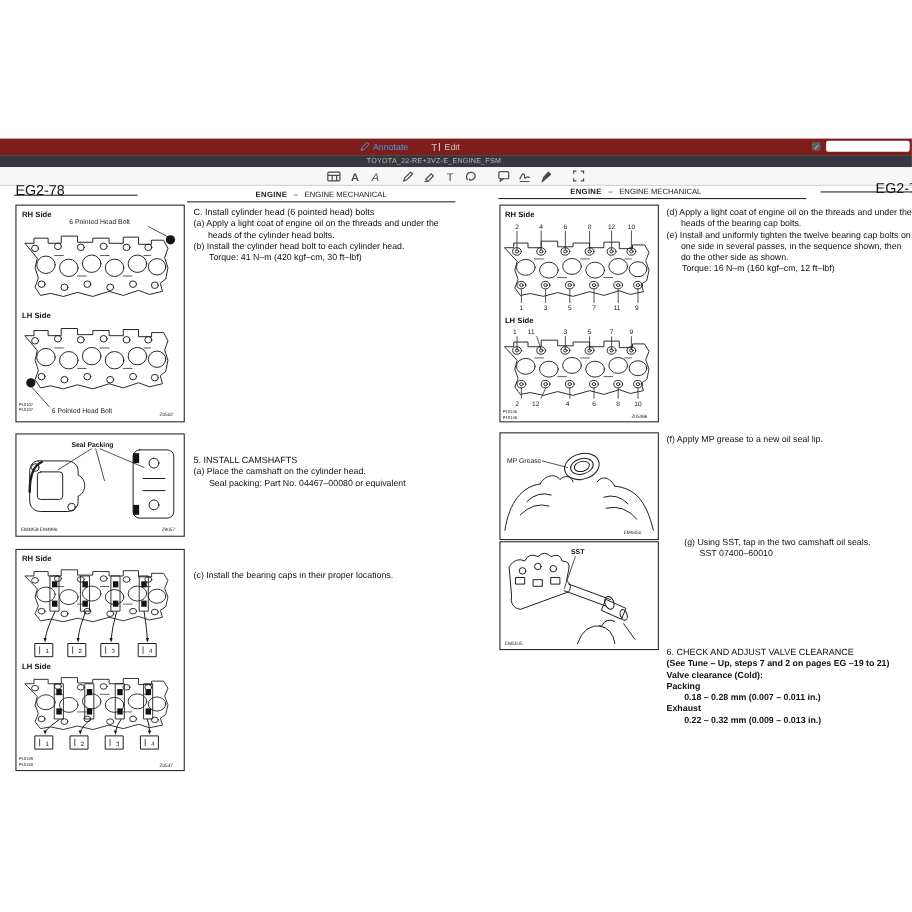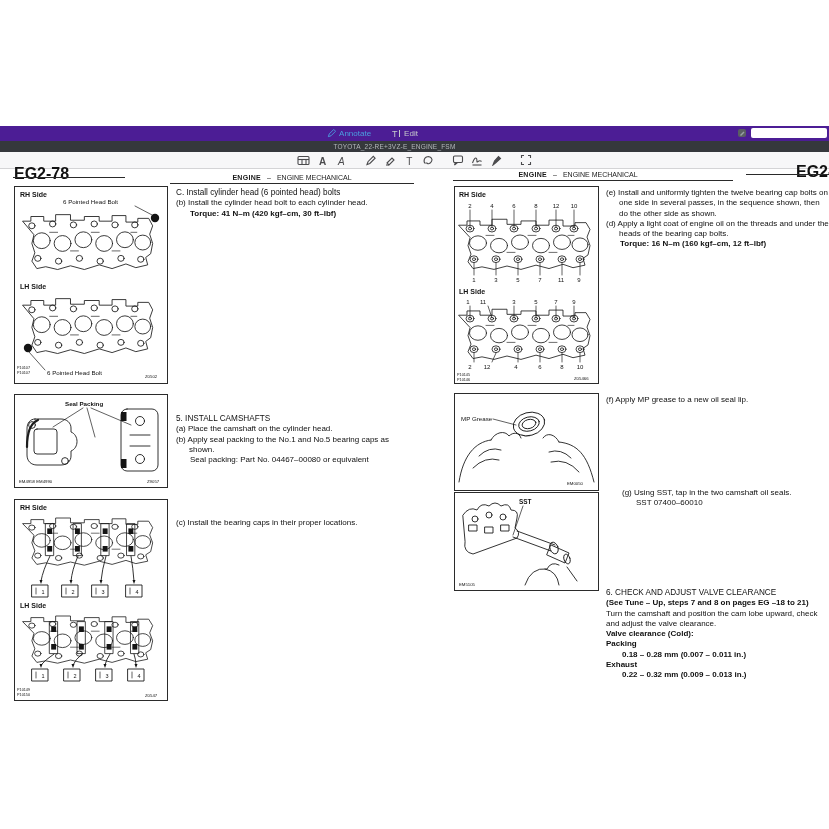--- a/index.html
+++ b/index.html
@@ -1,46 +1,46 @@
 <!DOCTYPE html>
 <html><head>
 <meta charset="utf-8">
 <style>
   html,body{margin:0;padding:0}
   body{width:829px;height:829px;overflow:hidden;background:#fff;font-family:"Liberation Sans",sans-serif;position:relative}
 
   
-  #mode-bar{position:absolute;left:0;top:126px;width:829px;height:15px;background:#4c1d95}
+  #mode-bar{position:absolute;left:0;top:126px;width:829px;height:15px;background:#7f1d1d}
   .modes{position:absolute;left:0;top:0;width:100%;height:15px;display:flex;align-items:center;justify-content:center;gap:20px;transform:translateX(-42px)}
   .mode{font-size:8px;color:#c6c9cc;display:flex;align-items:center;gap:3px}
   .mode.active{color:#4b9fe0}
   .mode svg{display:block}
   #search-wrap{position:absolute;right:2px;top:2px;display:flex;align-items:center;gap:4px}
   #search-input{width:70px;height:10px;border:none;border-radius:2px;background:#fff;font-size:7px;padding:0 3px;outline:none}
   #file-bar{position:absolute;left:0;top:141px;width:829px;height:11px;background:#35383c;display:flex;align-items:center;justify-content:center}
   #file-bar span{font-size:6.5px;color:#b3b7ba;letter-spacing:.2px;transform:translateX(-20px)}
   #markup-toolbar{position:absolute;left:0;top:152px;width:829px;height:16px;background:#f7f7f8;border-bottom:1px solid #d4d4d6;display:flex;align-items:center;justify-content:center}
   #markup-toolbar .grp{display:flex;align-items:center;gap:5px;margin-right:16px}
   #markup-toolbar .grp:last-child{margin-right:0}
   #markup-toolbar{transform:none}
   .ticon{width:14px;height:12px;display:flex;align-items:center;justify-content:center}
   .ticon svg{stroke:#4b4b4d;fill:none;stroke-width:1.1;display:block}
   .ticon svg text{stroke:none;fill:#4b4b4d;font-family:"Liberation Sans",sans-serif}
 
   
-  .pno{position:absolute;font-size:16px;font-weight:bold;color:#111;white-space:nowrap}
+  .pno{position:absolute;font-size:13px;font-weight:normal;color:#111;white-space:nowrap}
   .rule{position:absolute;height:1px;background:#2a2a2a}
   .hdr{position:absolute;font-size:7px;color:#1a1a1a;text-align:center;white-space:nowrap}
   .hdr .b{font-weight:bold;letter-spacing:.3px}
   .hdr .sep{margin:0 6px}
   .txt{position:absolute;font-size:8px;line-height:10.3px;color:#101010}
   .txt .h{font-weight:normal;font-size:8.2px}
   .it{padding-left:13px;text-indent:-13px}
   .sub{padding-left:14px}
-  .tq{font-weight:bold;padding-left:14px}
+  .tq{font-weight:normal;padding-left:14px}
   .b{font-weight:bold}
   .fig{position:absolute;border:1.4px solid #2b2b2b;background:#fff}
   .fig svg{position:absolute;left:0;top:0}
   .draw{stroke:#1c1c1c;fill:none;stroke-width:.9;stroke-linejoin:round;stroke-linecap:round}
   .thin{stroke-width:.7}
   .thick{stroke-width:2.2}
   .fig text{stroke:none;fill:#131313;font-family:"Liberation Sans",sans-serif}
   .flab{font-weight:bold;font-size:7px}
   .fsm{font-size:6.2px}
   .fnum{font-size:6px;text-anchor:middle}
@@ -357,27 +357,27 @@
       <text x="92" y="178" class="fmark">3</text>
       <text x="124" y="178" class="fmark">4</text>
       <text x="2" y="191" class="fcode">P10149</text>
       <text x="2" y="196" class="fcode">P10150</text>
       <text x="130" y="197" class="fcode2">Z0547</text>
     </svg>
   </div>
 
   <div class="txt" style="left:176px;top:188px;width:240px">
     <div class="h">C. Install cylinder head (6 pointed head) bolts</div>
+    <div class="it">(a) Apply a light coat of engine oil on the threads and under the heads of the cylinder head bolts.</div>
     <div class="it">(b) Install the cylinder head bolt to each cylinder head.</div>
     <div class="tq">Torque: 41 N–m (420 kgf–cm, 30 ft–lbf)</div>
   </div>
   <div class="txt" style="left:176px;top:414px;width:240px">
     <div class="h">5. INSTALL CAMSHAFTS</div>
     <div class="it">(a) Place the camshaft on the cylinder head.</div>
-    <div class="it">(b) Apply seal packing to the No.1 and No.5 bearing caps as shown.</div>
     <div class="sub">Seal packing: Part No. 04467–00080 or equivalent</div>
   </div>
   <div class="txt" style="left:176px;top:518px;width:240px">
     <div class="it">(c) Install the bearing caps in their proper locations.</div>
   </div>
 </div>
 
 <div>
   <div class="pno" style="left:796px;top:163px;width:33px;overflow:hidden">EG2-79</div>
   <div class="rule" style="left:746px;top:174px;width:83px"></div>
@@ -500,34 +500,33 @@
         <ellipse cx="99" cy="55" rx="4" ry="6" transform="rotate(-20 99 55)"></ellipse>
         <path d="M96,52 l18,8 -4,10 -18,-8 z"></path>
         <ellipse cx="112" cy="66" rx="3" ry="5" transform="rotate(-20 112 66)"></ellipse>
         <path d="M70,92 q6,-18 22,-16 q4,-8 12,-4 M104,92 q-2,-14 -14,-16 M112,74 l10,14"></path>
       </g>
       <text x="4" y="93" class="fcode2">EM5105</text>
     </svg>
   </div>
 
   <div class="txt" style="left:606px;top:188px;width:223px">
+    <div class="it">(d) Apply a light coat of engine oil on the threads and under the heads of the bearing cap bolts.</div>
     <div class="it">(e) Install and uniformly tighten the twelve bearing cap bolts on one side in several passes, in the sequence shown, then do the other side as shown.</div>
-    <div class="it">(d) Apply a light coat of engine oil on the threads and under the heads of the bearing cap bolts.</div>
     <div class="tq">Torque: 16 N–m (160 kgf–cm, 12 ft–lbf)</div>
   </div>
   <div class="txt" style="left:606px;top:395px;width:180px">
     <div class="it">(f) Apply MP grease to a new oil seal lip.</div>
   </div>
   <div class="txt" style="left:622px;top:488px;width:223px">
     <div class="it">(g) Using SST, tap in the two camshaft oil seals.</div>
     <div class="sub">SST 07400–60010</div>
   </div>
   <div class="txt" style="left:606px;top:588px;width:223px">
     <div class="h">6. CHECK AND ADJUST VALVE CLEARANCE</div>
-    <div class="b">(See Tune – Up, steps 7 and 8 on pages EG –18 to 21)</div>
-    <div>Turn the camshaft and position the cam lobe upward, check and adjust the valve clearance.</div>
+    <div class="b">(See Tune – Up, steps 7 and 2 on pages EG –19 to 21)</div>
     <div class="b">Valve clearance (Cold):</div>
     <div class="b">Packing</div>
     <div class="b" style="padding-left:16px">0.18 – 0.28 mm (0.007 – 0.011 in.)</div>
     <div class="b">Exhaust</div>
     <div class="b" style="padding-left:16px">0.22 – 0.32 mm (0.009 – 0.013 in.)</div>
   </div>
 </div>
 
 </body></html>

